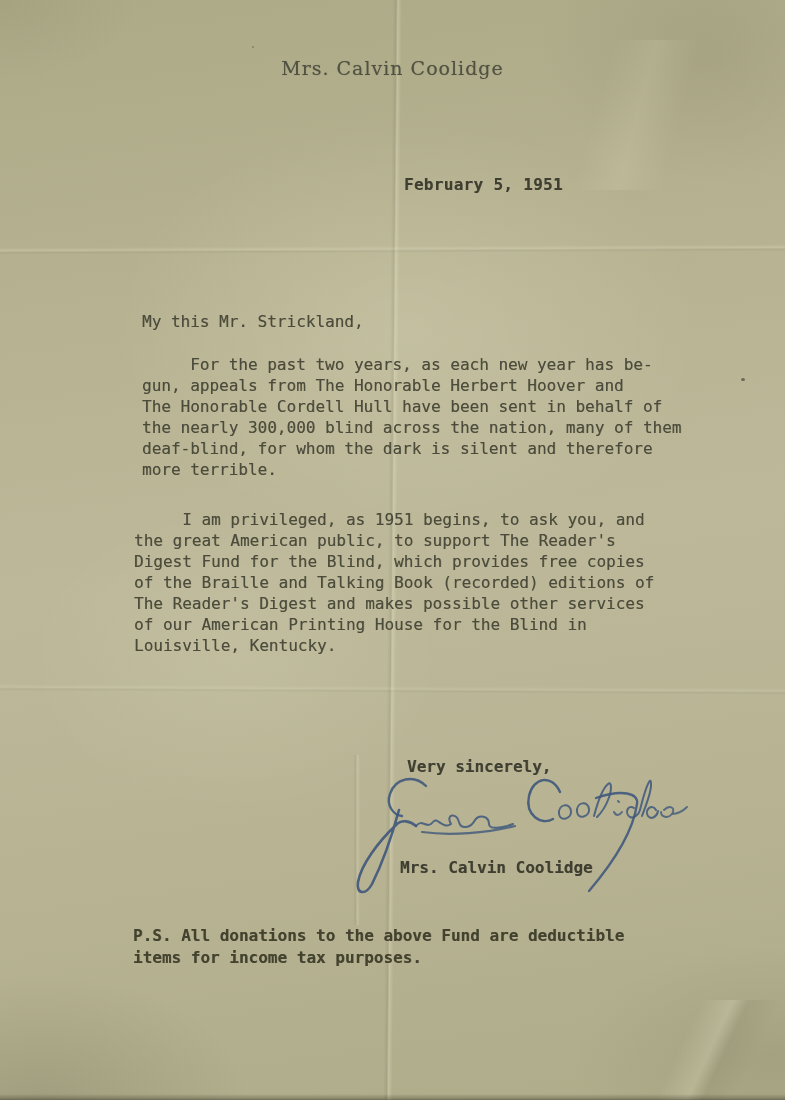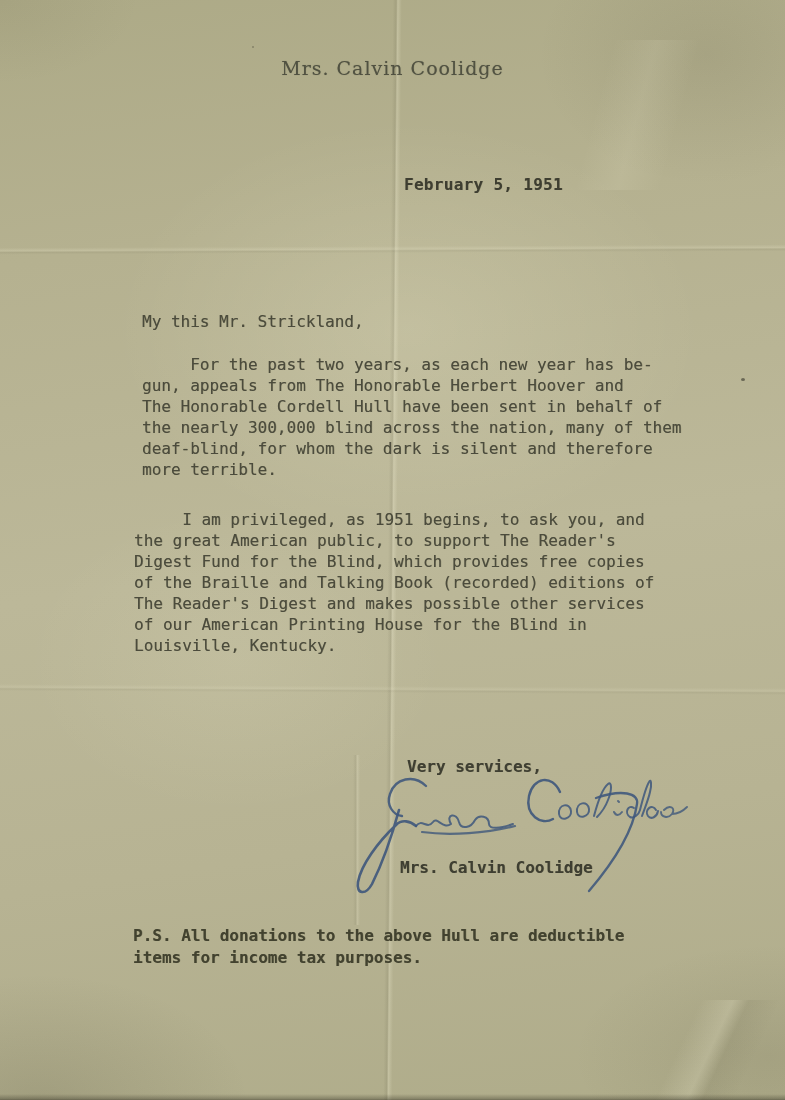--- a/index.html
+++ b/index.html
@@ -109,21 +109,21 @@
 deaf-blind, for whom the dark is silent and therefore
 more terrible.</div>
   <div class="txt para-2">     I am privileged, as 1951 begins, to ask you, and
 the great American public, to support The Reader's
 Digest Fund for the Blind, which provides free copies
 of the Braille and Talking Book (recorded) editions of
 The Reader's Digest and makes possible other services
 of our American Printing House for the Blind in
 Louisville, Kentucky.</div>
 
-  <div class="txt closing">Very services,</div>
+  <div class="txt closing">Very sincerely,</div>
 
   <div class="txt typed-name">Mrs. Calvin Coolidge</div>
 
   <svg class="signature-svg" viewBox="0 0 350 132" aria-label="Grace Coolidge signature">
 
     <path d="M 88 16 C 76 4, 57 8, 52 24 C 48 35, 55 45, 64 46" stroke-width="2.4" opacity="0.88"></path>
     <path d="M 61 40 C 55 62, 45 92, 34 114 C 28 125, 18 125, 20 112 C 23 95, 40 72, 58 55 C 64 49, 72 51, 78 56" stroke-width="2.6" opacity="0.9"></path>
 
     <path d="M 78 56 C 84 48, 89 60, 95 52 C 99 46, 105 60, 113 54 C 107 44, 119 42, 121 52 C 123 60, 133 58, 137 50 C 141 44, 151 46, 151 54 C 151 60, 163 58, 175 54" stroke-width="2" opacity="0.85"></path>
 
@@ -139,16 +139,16 @@
 
     <path d="M 296 38 C 290 34, 286 43, 292 47 C 296 49, 301 44, 302 40 C 305 28, 308 17, 311 12 C 313 8, 314 14, 312 22 C 310 31, 306 40, 304 46" stroke-width="2" opacity="0.85"></path>
 
     <path d="M 318 40 C 314 33, 306 40, 310 46 C 313 50, 319 47, 320 41" stroke-width="2" opacity="0.85"></path>
 
     <path d="M 326 40 C 332 34, 338 38, 334 44 C 330 49, 323 47, 323 42 M 334 44 C 340 44, 345 41, 349 37" stroke-width="1.9" opacity="0.8"></path>
 
     <path d="M 258 28 C 284 19, 301 23, 299 34 C 295 62, 274 94, 251 121" stroke-width="2.3" opacity="0.88"></path>
   </svg>
 
-  <div class="txt postscript">P.S. All donations to the above Hull are deductible
+  <div class="txt postscript">P.S. All donations to the above Fund are deductible
 items for income tax purposes.</div>
 
 </div>
 
 </body></html>

